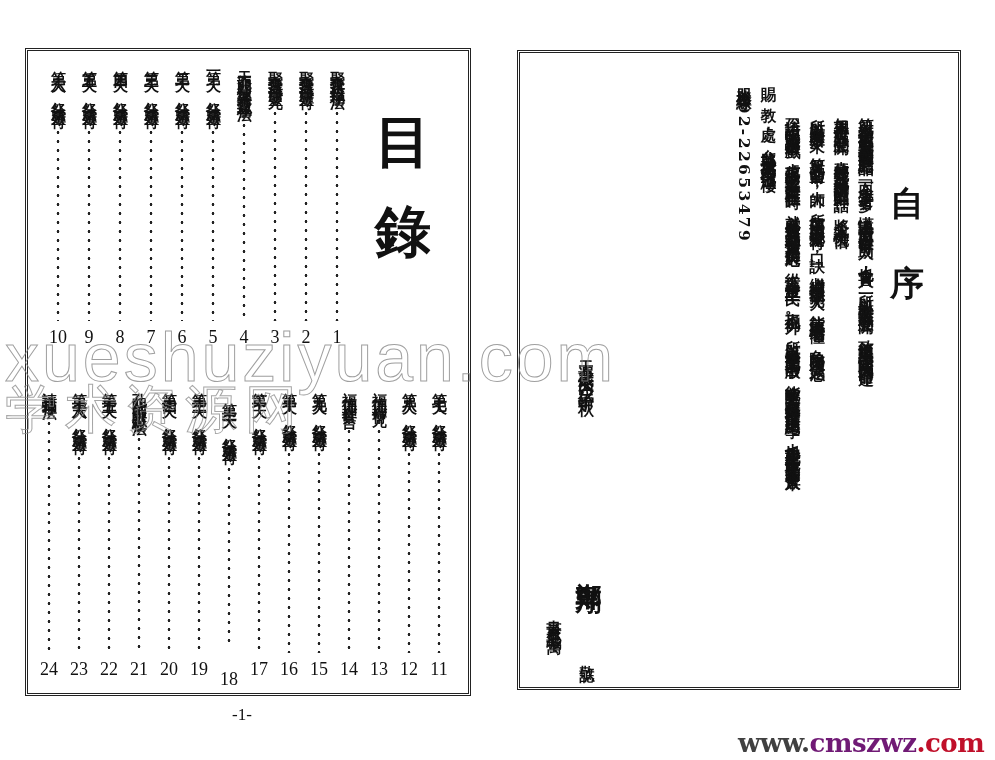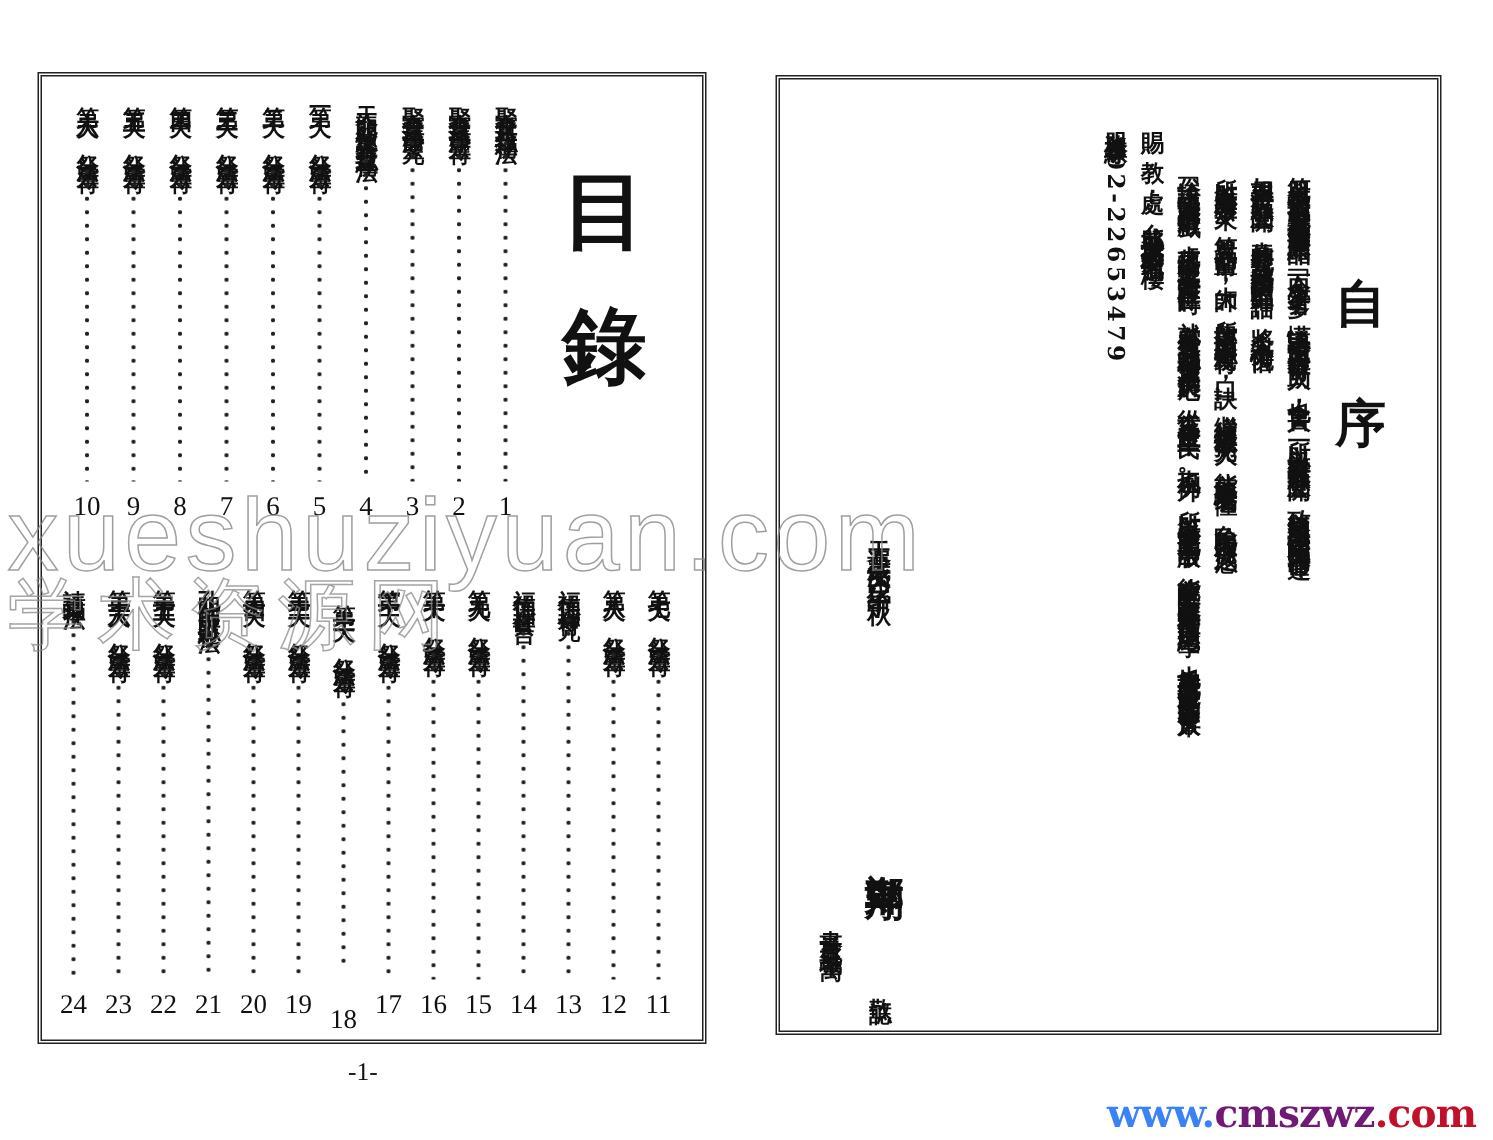--- a/index.html
+++ b/index.html
@@ -181,13 +181,13 @@
   </div>
 
   <div class="sig" style="left:55px; top:295px; font-size:16px; letter-spacing:5px;">天運歲次丙戌年中秋</div>
   <div class="sig" style="left:52px; top:508px; font-size:26px; letter-spacing:2px;">鄭聿翔</div>
   <div class="sig" style="left:57px; top:600px; font-size:15px; letter-spacing:3px;">敬誌</div>
   <div class="sig" style="left:24px; top:555px; font-size:15px; letter-spacing:3px;">書於台北土城寓</div>
 </div>
 
 <div class="wm1">xueshuziyuan.com</div>
 <div class="wm2">学术资源网</div>
-<div class="wm3"><span style="color:#3b82f6">www.</span><span style="color:#701a75">cmszwz</span><span style="color:#c0102a">.com</span></div>
+<div class="wm3"><span style="color:#404040">www.</span><span style="color:#701a75">cmszwz</span><span style="color:#c0102a">.com</span></div>
 
 </body></html>

